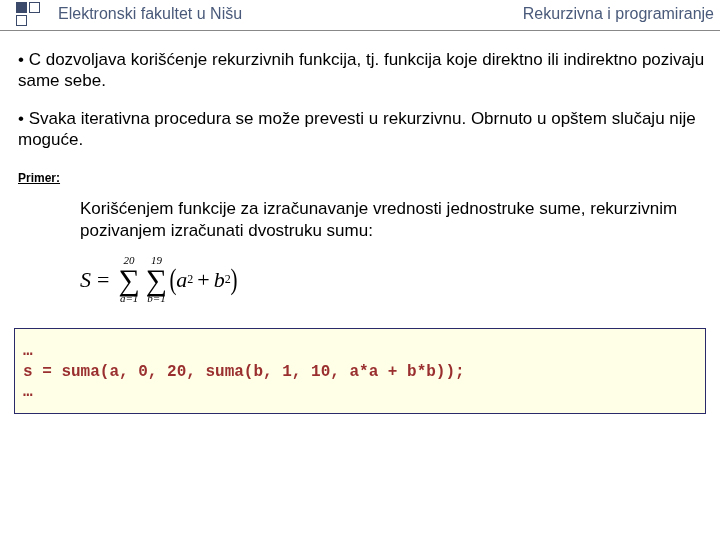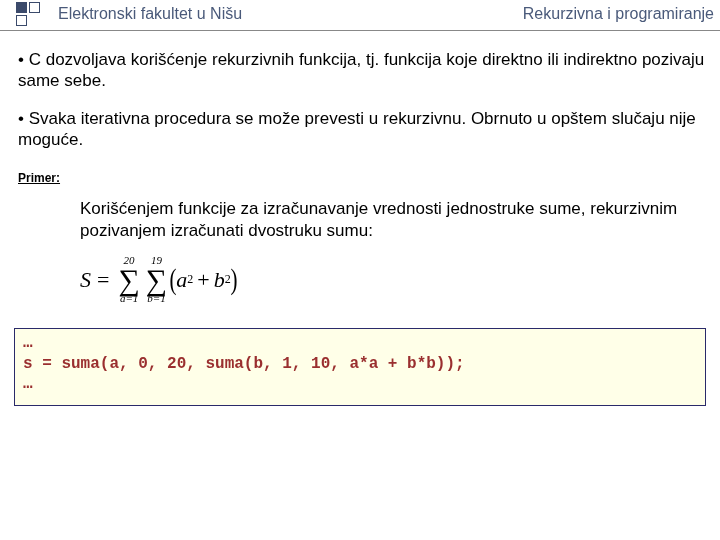--- a/index.html
+++ b/index.html
@@ -110,21 +110,21 @@
     line-height: 0.8;
     display: inline-block;
     transform: scaleX(0.7);
     margin: 0 -2px;
   }
   .sup { font-size: 12px; vertical-align: super; font-style: normal; }
   .codebox {
     margin: 0 14px 0 14px;
     border: 1px solid #2a2a6a;
     background: #ffffe8;
-    padding: 4px 8px 10px 8px;
+    padding: 12px 8px 10px 8px;
     font-family: "Courier New", Courier, monospace;
     font-weight: bold;
     font-size: 16px;
     color: #9a2f2f;
     line-height: 1.3;
     white-space: pre;
   }
 </style>
 </head>
 <body>

